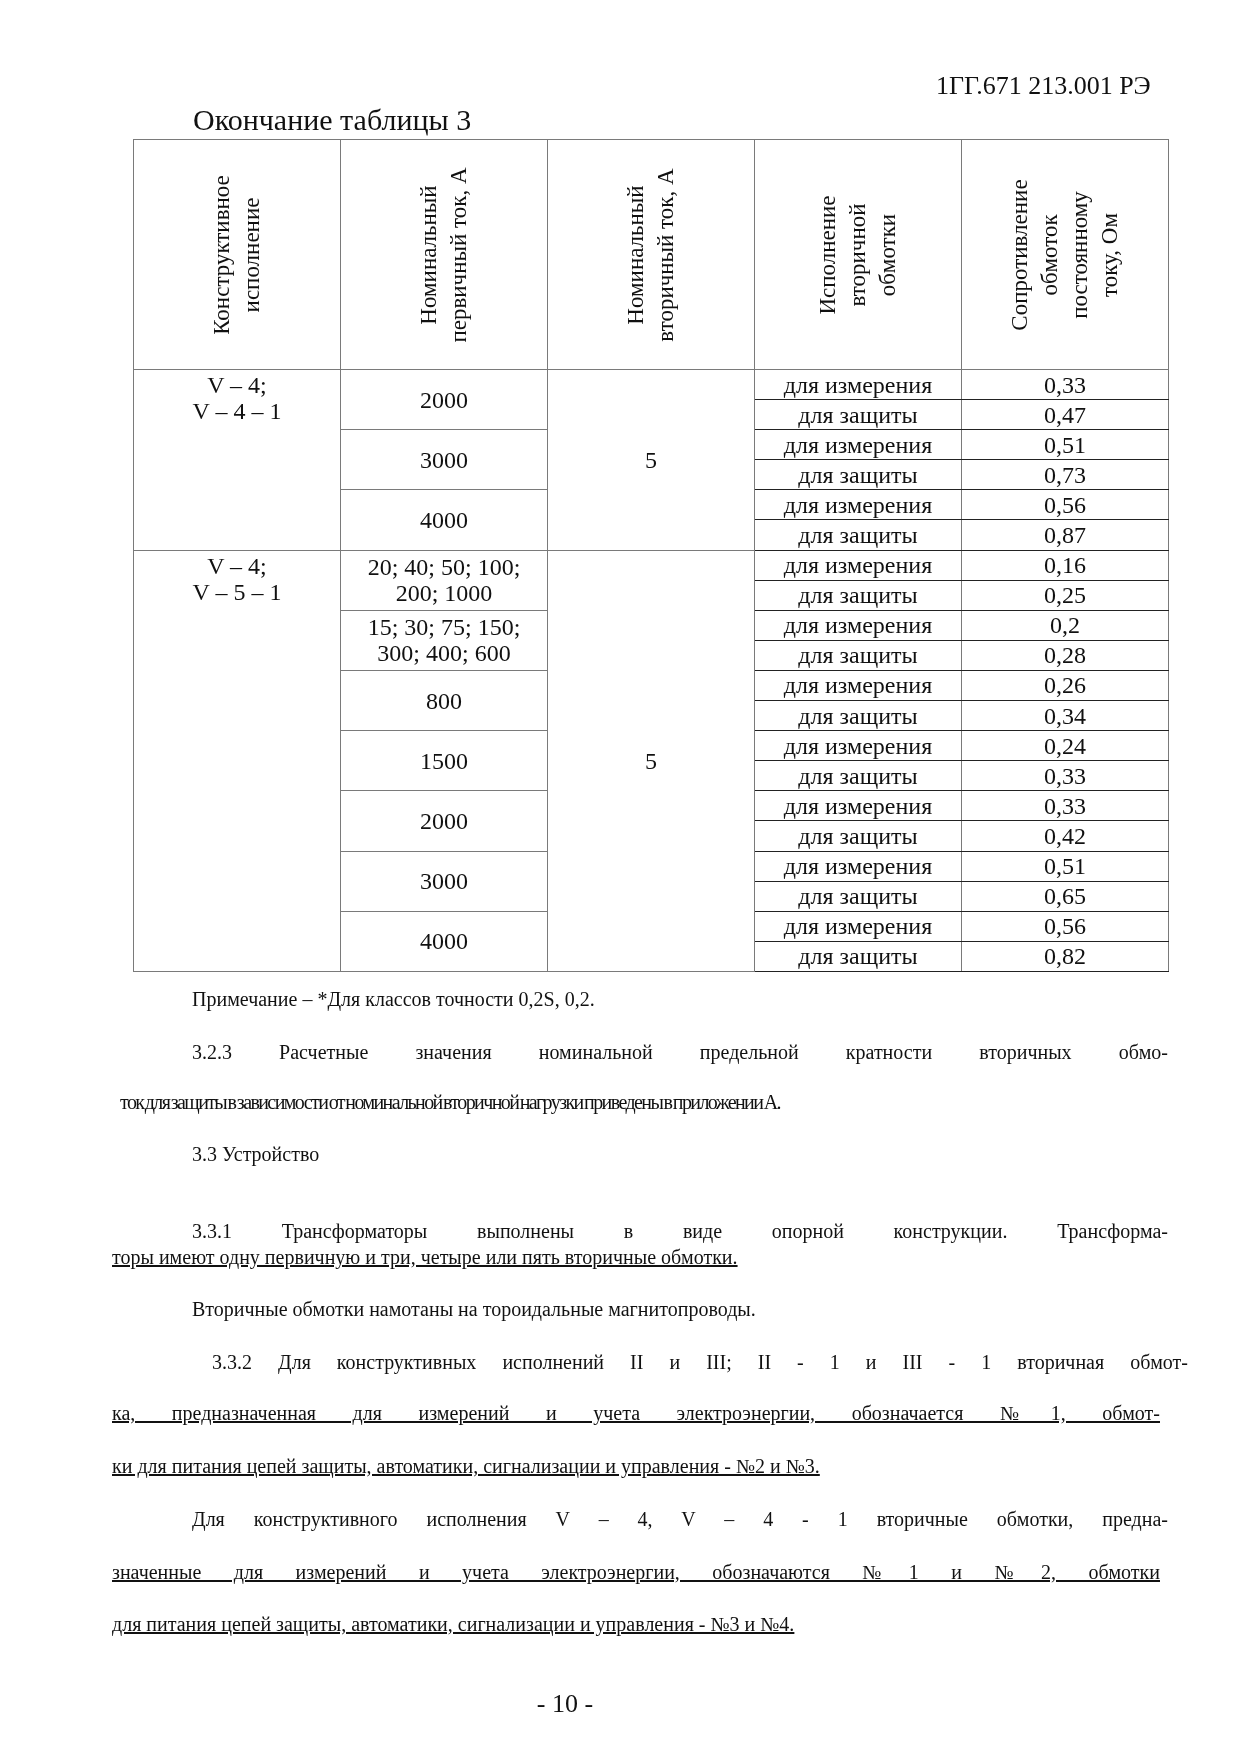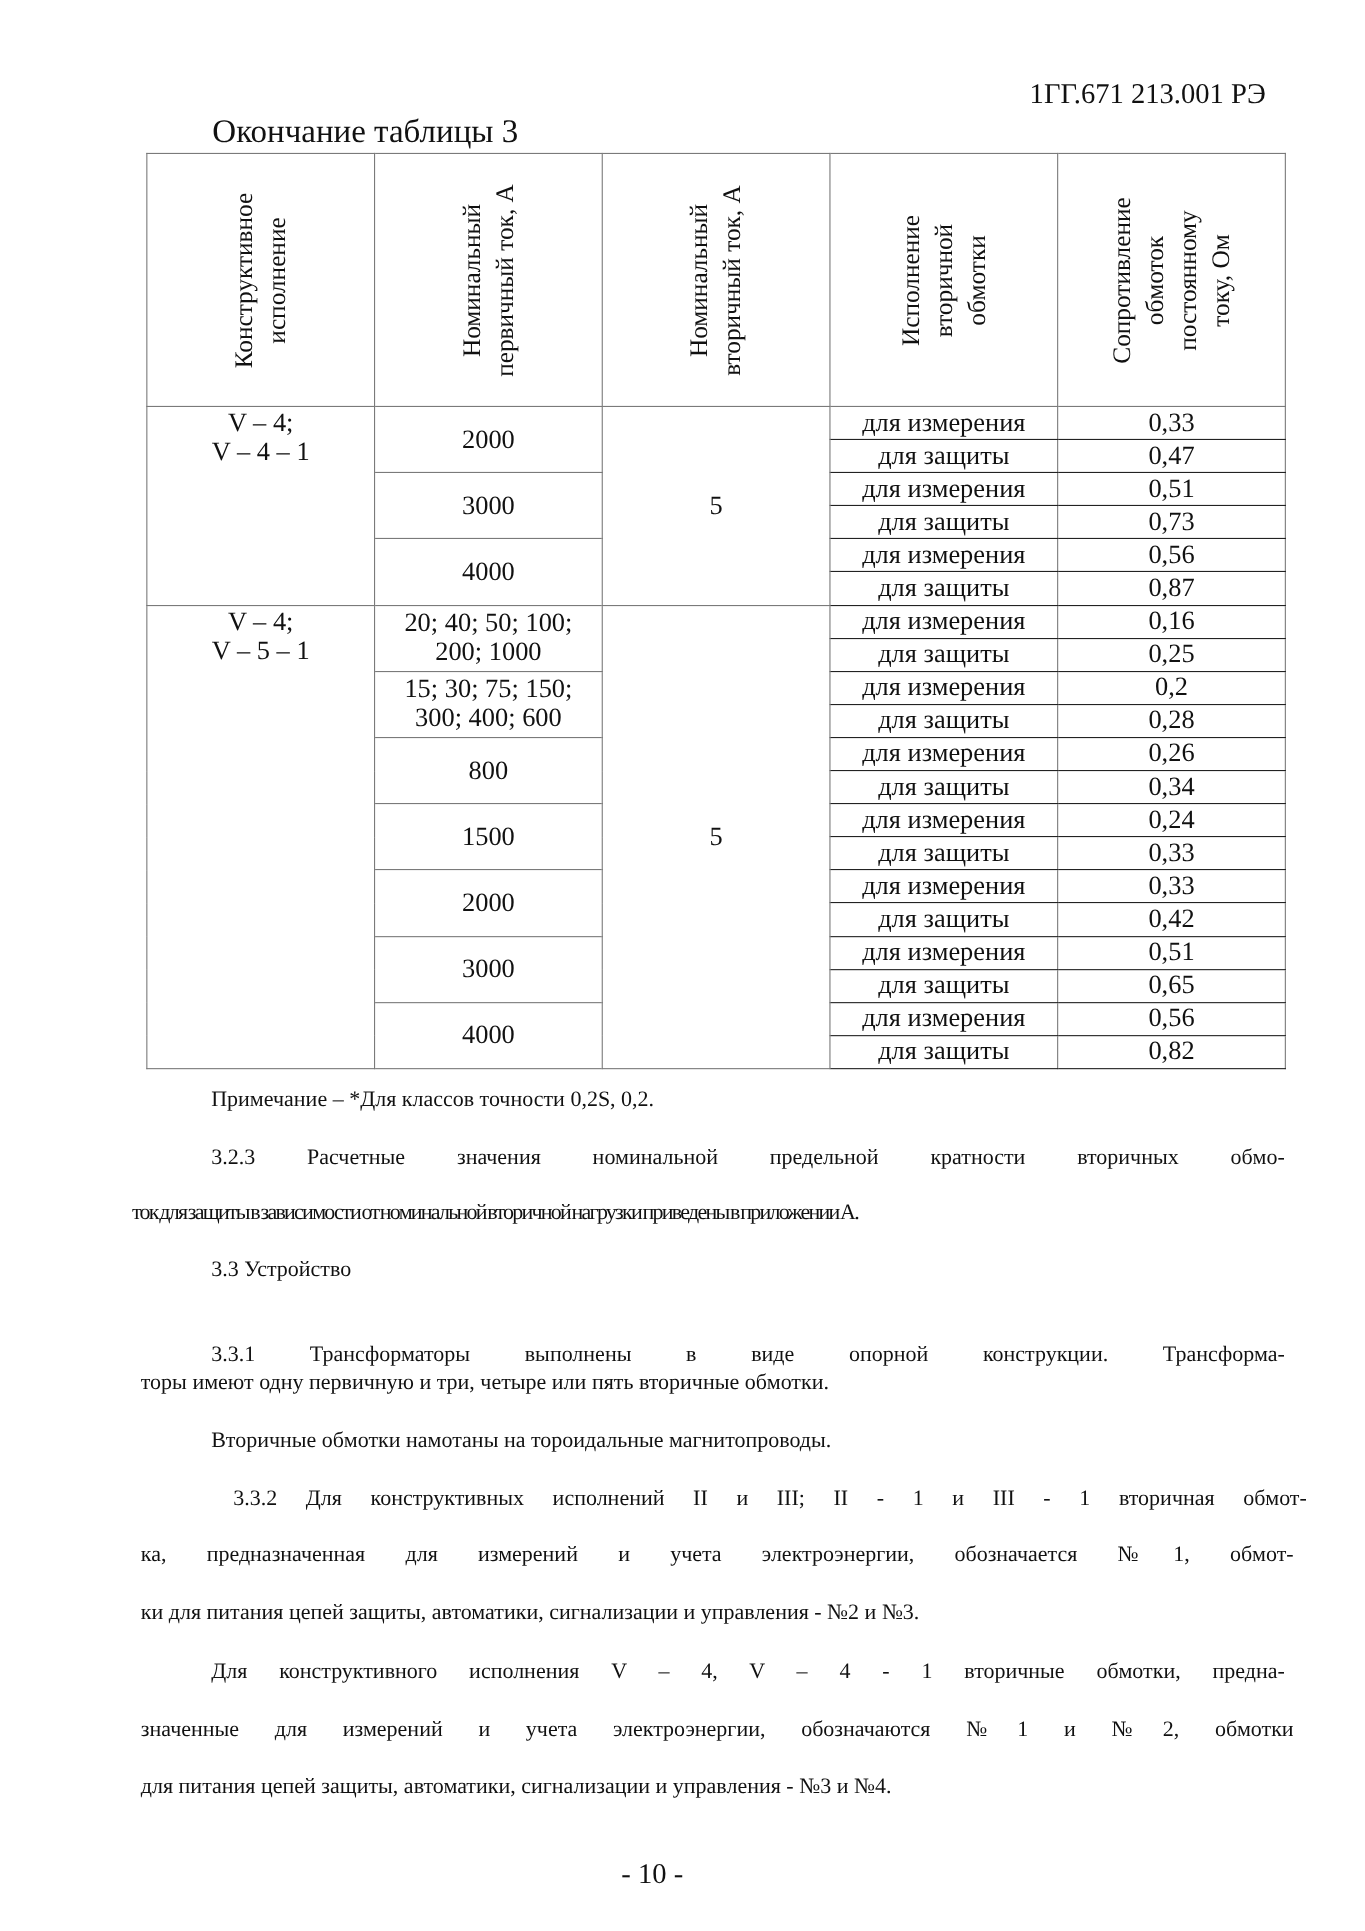--- a/index.html
+++ b/index.html
@@ -16,25 +16,25 @@
   table.main td.sub { border-top-color: #222; border-bottom-color: #222; }
   tr.hdr td { height: 229px; position: relative; }
   tr.hdr td .rot { position: absolute; left: 50%; top: 50%; width: 220px;
                    transform: translate(-50%, -50%) rotate(-90deg);
                    text-align: center; font-size: 23px; line-height: 30px; white-space: normal; }
   tr.dr td { height: 29.1px; }
   td.topcell { vertical-align: top !important; padding-top: 2px !important; }
 
   .line { position: absolute; font-size: 20px; line-height: 30px; white-space: nowrap; }
   .indent { left: 192px; }
-  .flush { left: 128px; }
+  .flush { left: 112px; text-decoration: underline; }
   .justify { width: 1048px; text-align: justify; text-align-last: justify; }
   .justify-ind { left: 192px; width: 976px; text-align: justify; text-align-last: justify; }
   .condensed { left: 120px; width: 1048px; letter-spacing: -1.6px; word-spacing: -2px; }
-  .pagenum { left: 0; width: 1130px; text-align: center; top: 1689px; font-size: 26px; line-height: 30px; margin-left: 28px; }
+  .pagenum { left: 0; width: 1130px; text-align: center; top: 1689px; font-size: 26px; line-height: 30px; }
 </style>
 </head>
 <body>
 
 <div class="abs doc-code">1ГГ.671 213.001 РЭ</div>
 <div class="abs caption">Окончание таблицы 3</div>
 
 <table class="main">
   <colgroup>
     <col style="width:207px">

